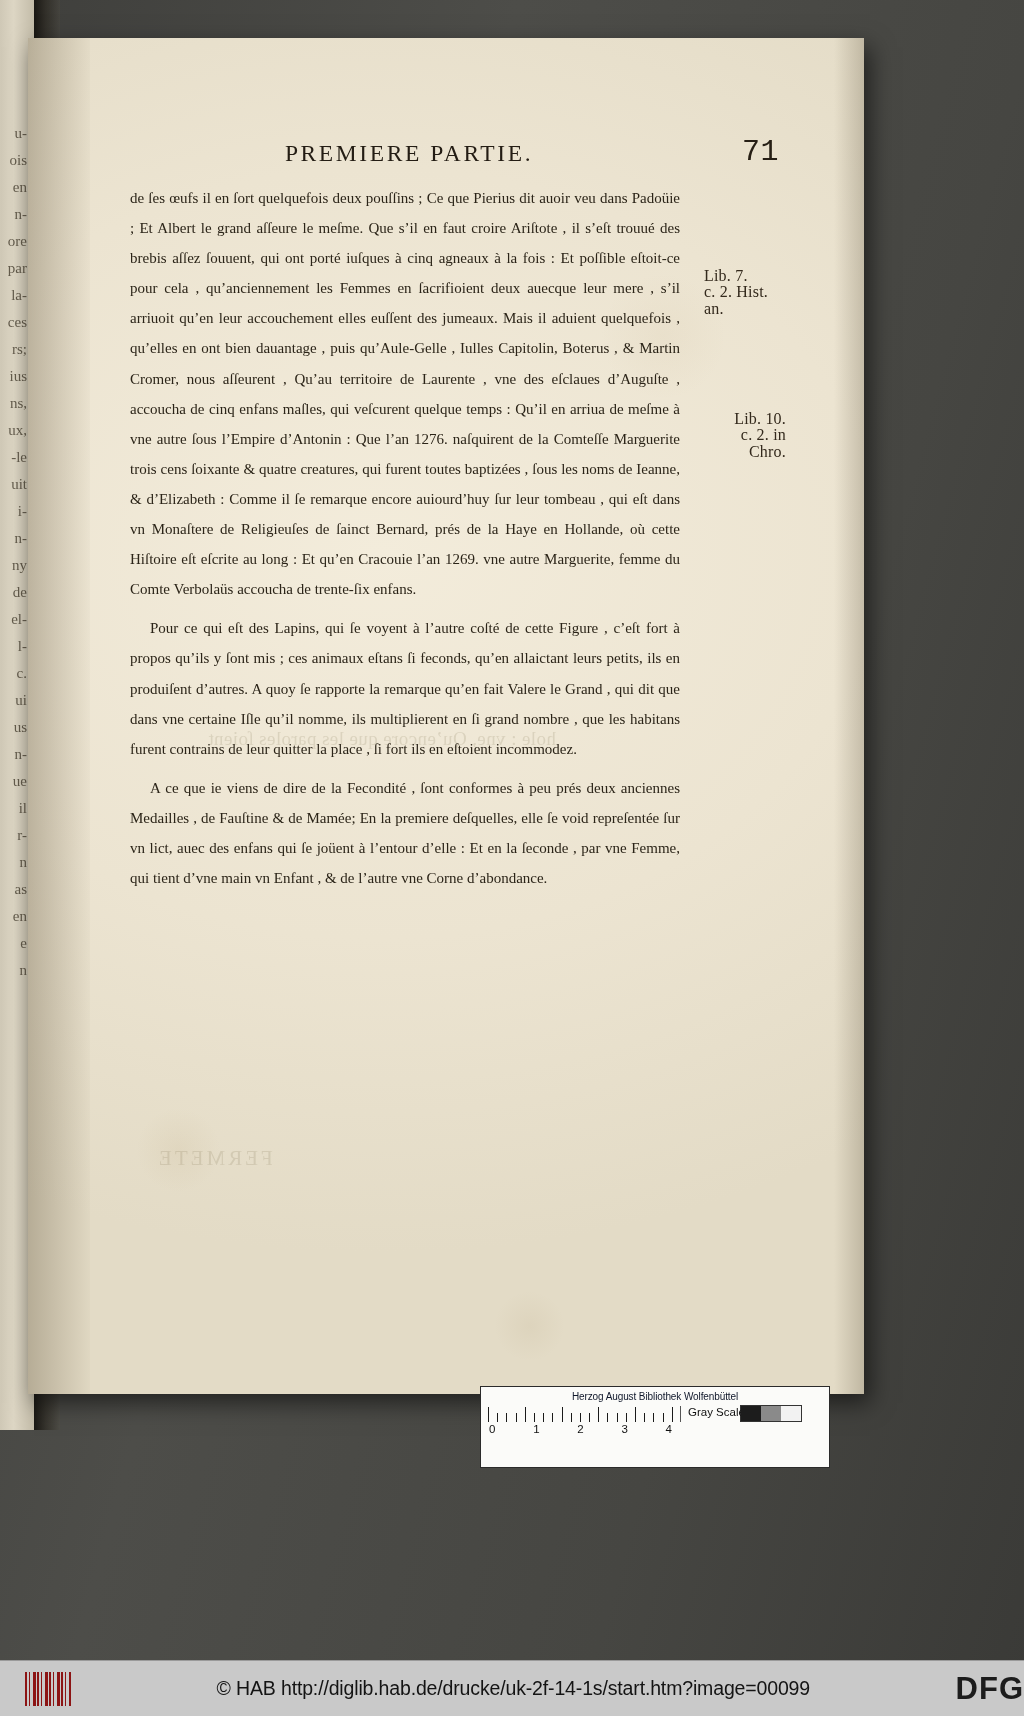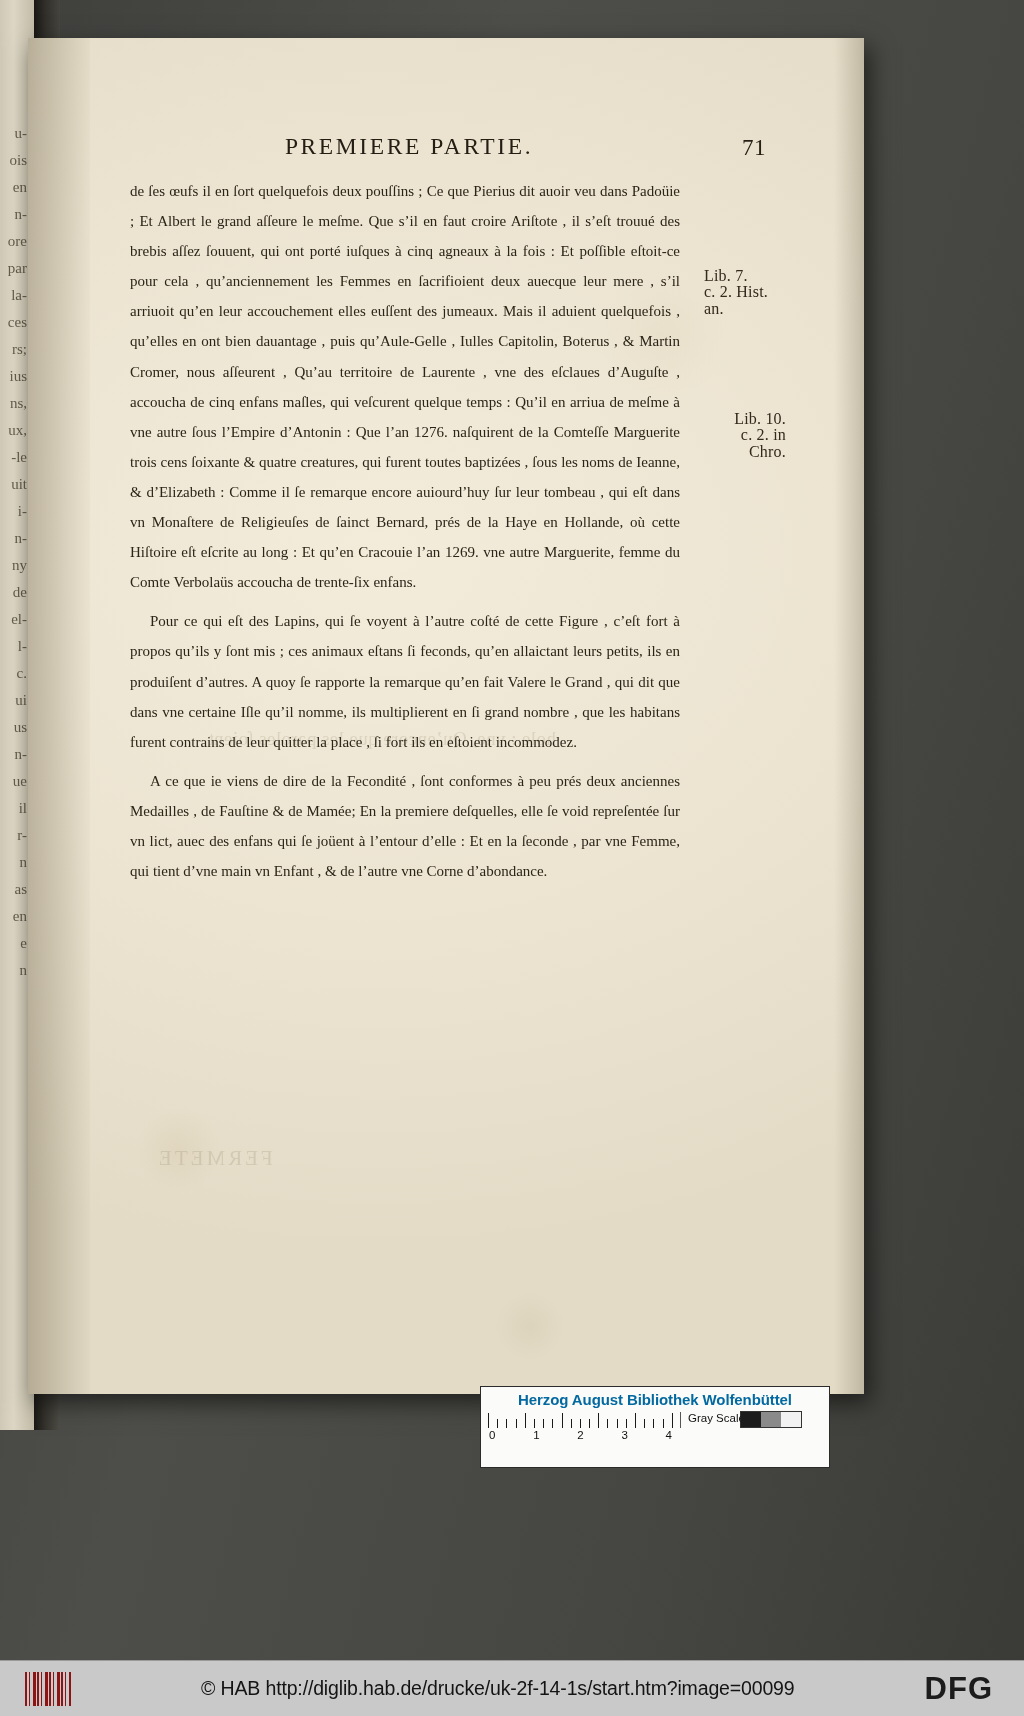--- a/index.html
+++ b/index.html
@@ -83,41 +83,42 @@
       radial-gradient(circle 60px at 18% 82%, rgba(176,150,104,.10), transparent 70%),
       radial-gradient(circle 90px at 76% 22%, rgba(176,150,104,.07), transparent 70%),
       radial-gradient(circle 50px at 60% 95%, rgba(160,138,96,.09), transparent 70%);
     pointer-events: none;
   }
 
   
   #text-column {
     position: absolute;
     left: 102px;
-    top: 95px;
+    top: 102px;
     width: 550px;
   }
 
   #running-head {
     font-size: 23.5px;
     letter-spacing: 2.6px;
     color: #241d14;
     text-align: center;
     margin-left: 8px;
     margin-bottom: 16px;
     white-space: nowrap;
   }
 
   #folio-number {
     position: absolute;
     left: 714px;
     top: 97px;
-    font-size: 23px;
+    font-size: 30px;
     letter-spacing: .5px;
     color: #261f15;
+    font-family: Liberation Mono, monospace;
   }
 
   .body-paragraph {
     font-size: 15px;
     line-height: 30.1px;
     color: #2b2418;
     text-align: justify;
     text-align-last: left;
     hyphens: none;
   }
@@ -153,23 +154,23 @@
   #calibration-card {
     position: absolute;
     left: 480px; top: 1386px;
     width: 350px; height: 82px;
     background: #fbfbf9;
     border: 1px solid #2b2b2b;
   }
   #calibration-title {
     text-align: center;
     font-family: "Liberation Sans", sans-serif;
-    font-size: 15px;
-    font-weight: bold;
-    color: #0369a1;
+    font-size: 10px;
+    font-weight: normal;
+    color: #0f172a;
     padding-top: 4px;
     letter-spacing: -.1px;
   }
   #calibration-body {
     display: flex;
     align-items: flex-start;
     padding: 4px 7px 0 7px;
     gap: 7px;
   }
   #ruler-block { width: 185px; }
@@ -241,21 +242,21 @@
     font-size: 19.5px;
     color: #141414;
     letter-spacing: -.15px;
   }
   #footer-logo {
     font-family: "Liberation Sans", sans-serif;
     font-size: 31px;
     font-weight: bold;
     color: #1c1c1c;
     letter-spacing: 1px;
-    margin-right: 31px;
+    margin-right: 0;
   }
 </style>
 </head>
 <body>
 
 <div id="scan-backdrop"></div>
 
 <div id="left-page-edge"></div>
 <div id="left-page-text">
     <div>u-</div>

